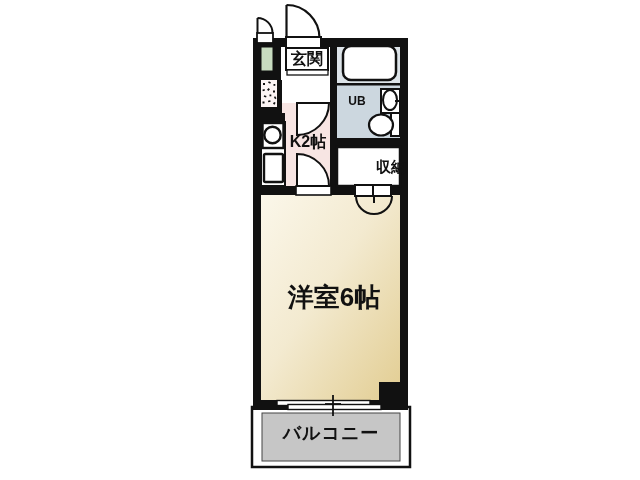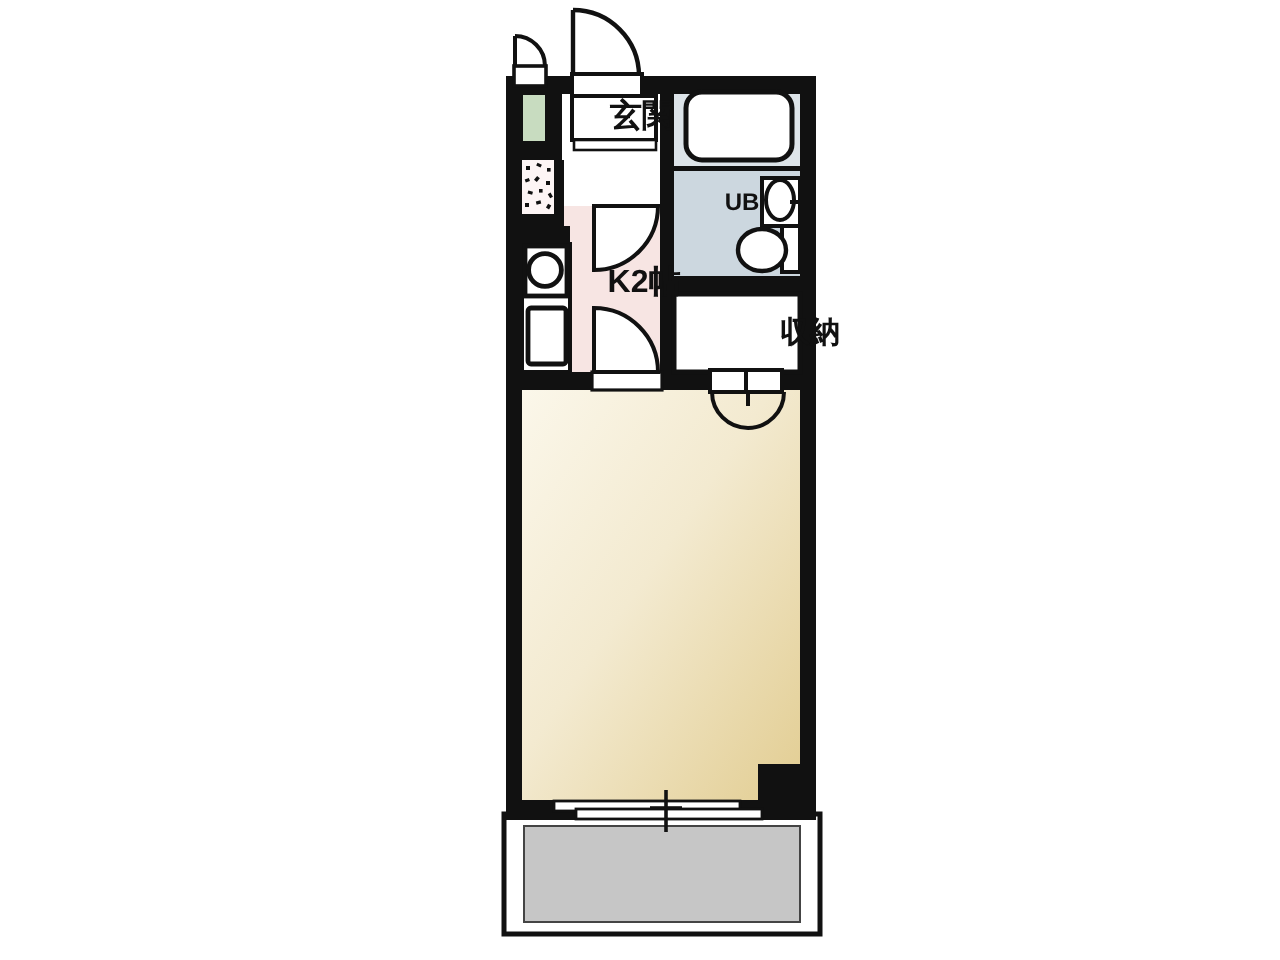--- a/index.html
+++ b/index.html
@@ -1,21 +1,21 @@
 <!DOCTYPE html>
 <html><head>
 <meta charset="utf-8">
 <style>
   html,body{margin:0;padding:0;background:#ffffff;}
   body{width:640px;height:480px;overflow:hidden;
        font-family:"Liberation Sans","DejaVu Sans",sans-serif;color:#111;}
   #stage{position:relative;width:640px;height:480px;background:#fff;}
   #plan-svg{position:absolute;left:0;top:0;}
   .room-label{position:absolute;display:flex;align-items:center;justify-content:center;
-              color:#111;white-space:nowrap;line-height:1;margin-left:14px;}
+              color:#111;white-space:nowrap;line-height:1;}
   .lbl-genkan{left:286px;top:48px;width:42px;height:22px;font-size:16px;font-weight:600;}
   .lbl-ub{left:337px;top:88px;width:40px;height:26px;font-size:12px;font-weight:600;}
   .lbl-kitchen{left:282px;top:131px;width:52px;height:22px;font-size:16px;font-weight:600;text-align:right;}
   .lbl-storage{left:340px;top:155px;width:56px;height:22px;font-size:15px;font-weight:600;padding-left:23px;}
   .lbl-room{left:262px;top:280px;width:144px;height:34px;font-size:26px;font-weight:600;}
   .lbl-balcony{left:266px;top:421px;width:130px;height:24px;font-size:18px;font-weight:600;letter-spacing:1px;}
 </style>
 </head>
 <body>
 
@@ -127,13 +127,15 @@
         <line x1="333" y1="395" x2="333" y2="416" stroke="#111" stroke-width="1.8"></line>
         <line x1="325" y1="404" x2="341" y2="404" stroke="#111" stroke-width="1.8"></line>
       </g>
     </g>
   </svg>
 
   <div class="room-label lbl-genkan">玄関</div>
   <div class="room-label lbl-ub">UB</div>
   <div class="room-label lbl-kitchen">K2帖</div>
   <div class="room-label lbl-storage">収納</div>
+  <div class="room-label lbl-room">洋室6帖</div>
+  <div class="room-label lbl-balcony">バルコニー</div>
 </div>
 
 </body></html>

